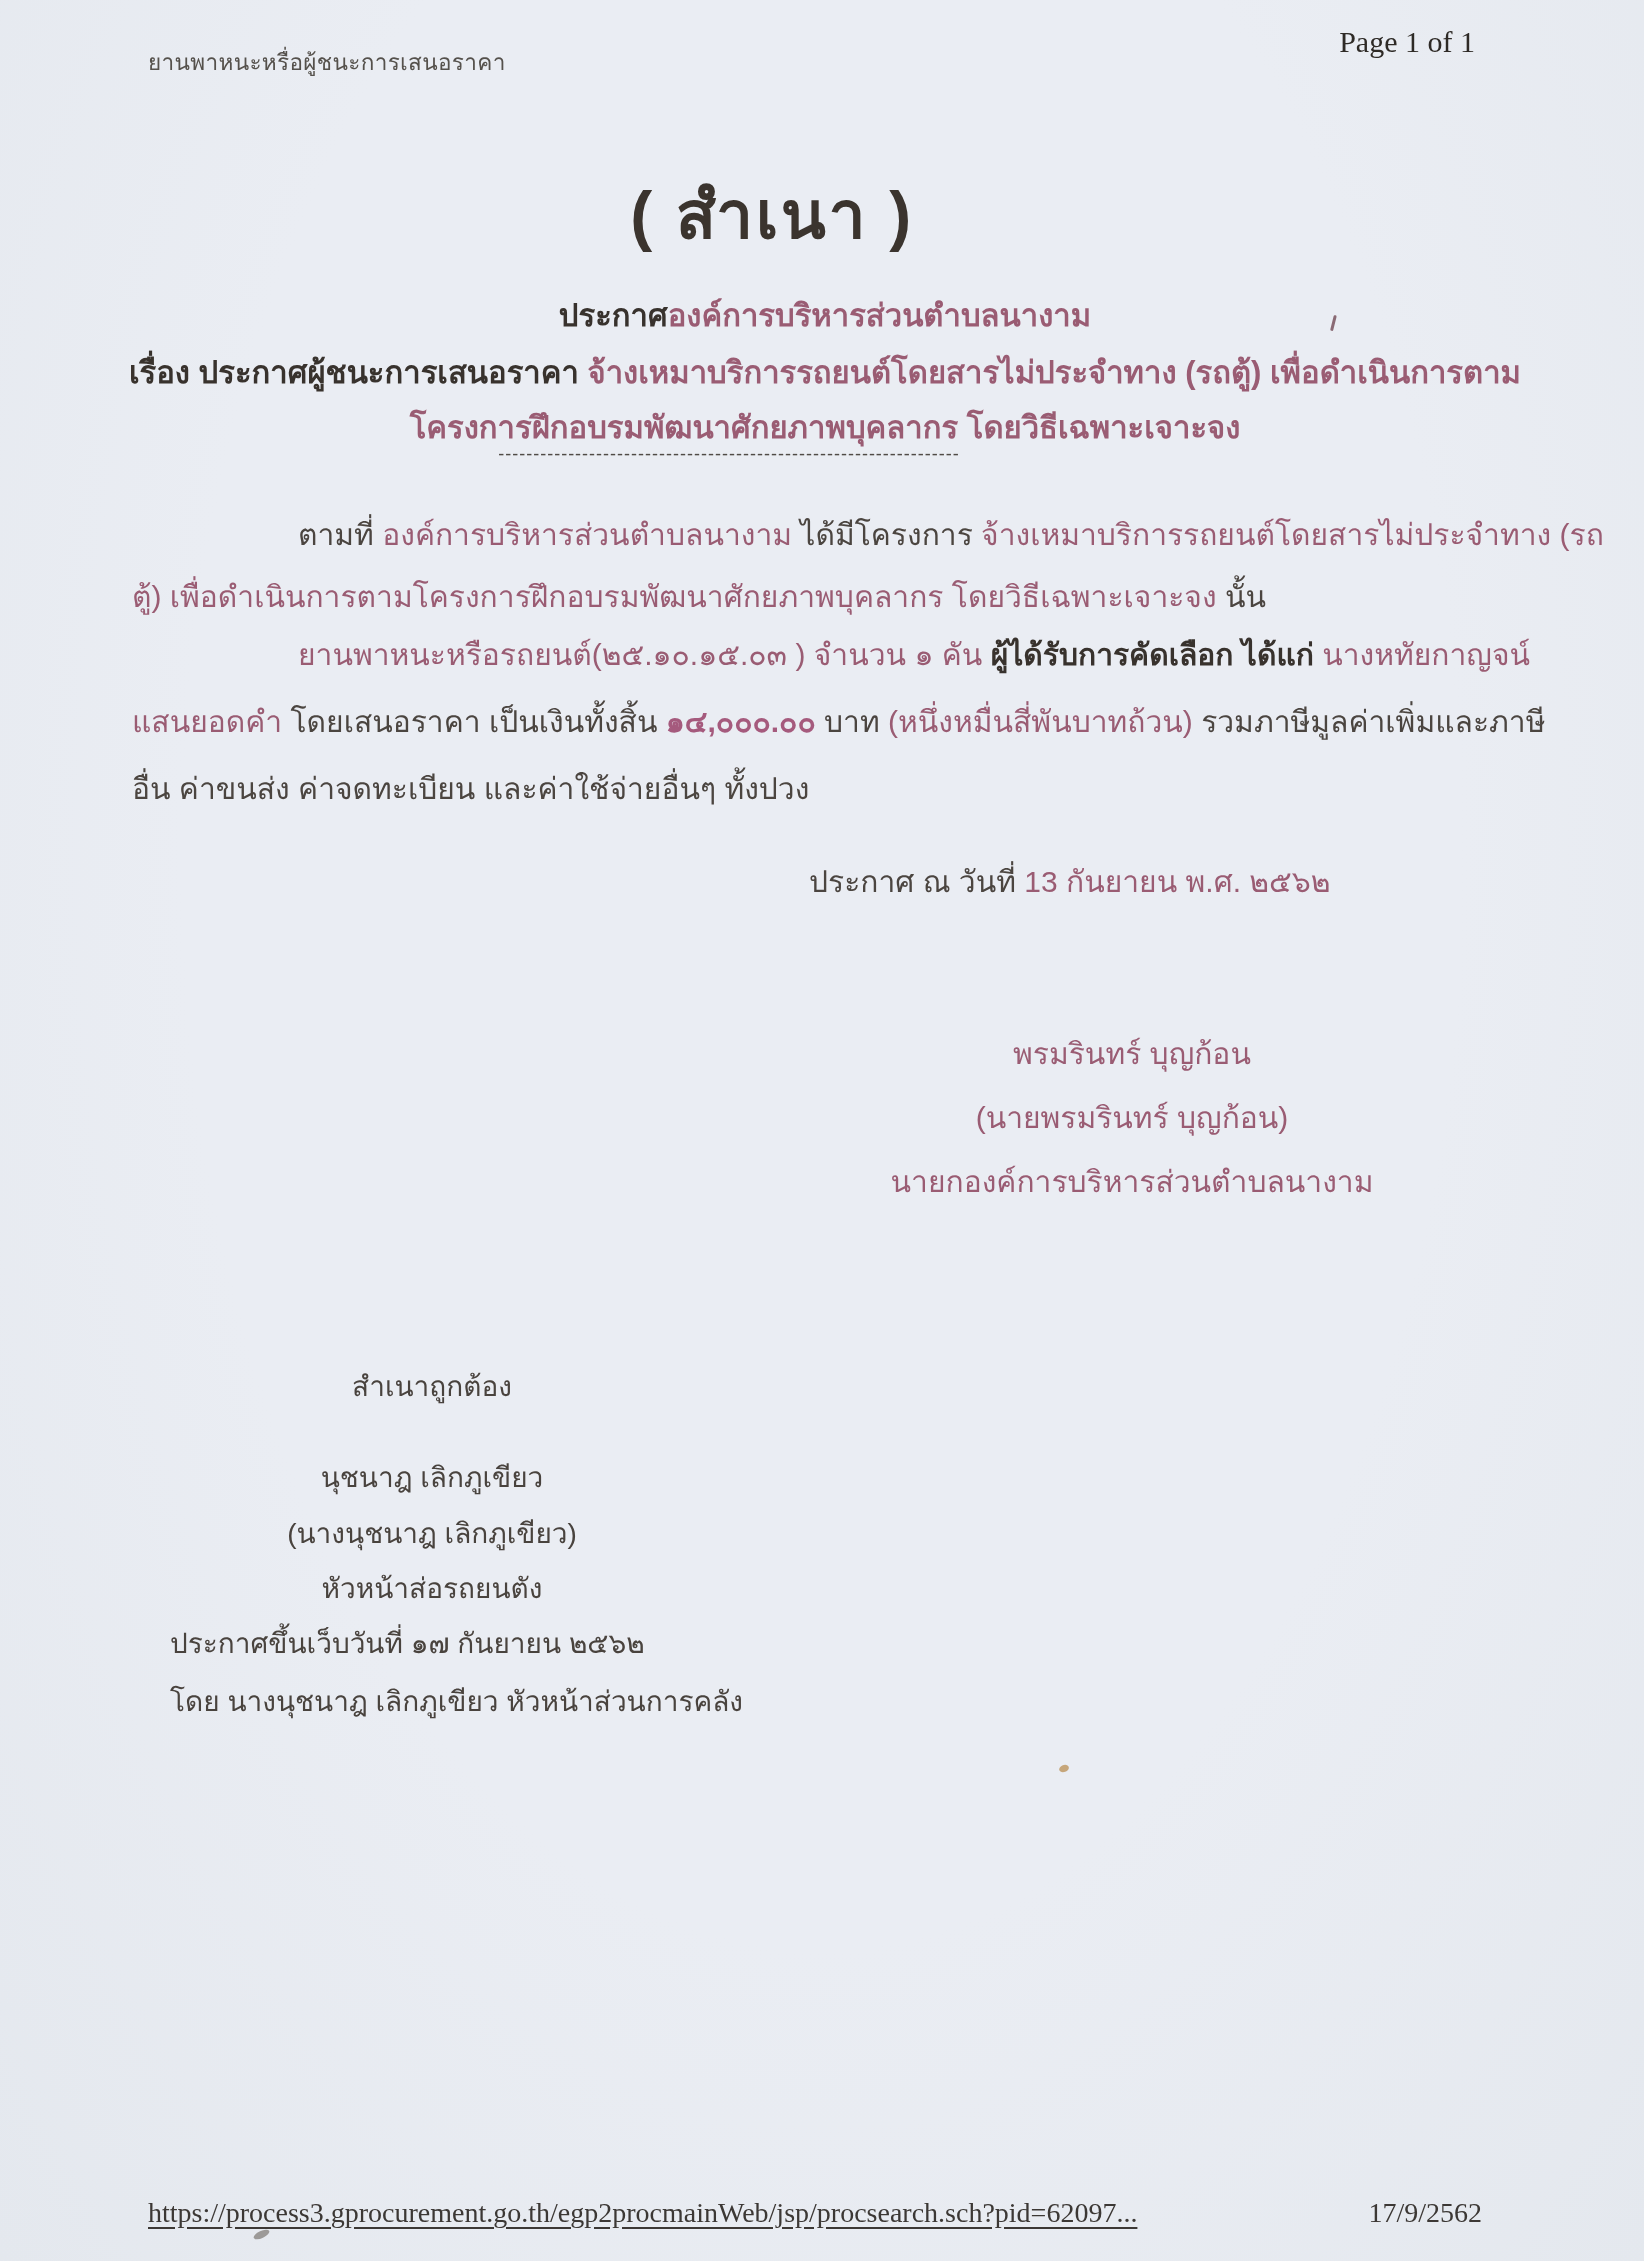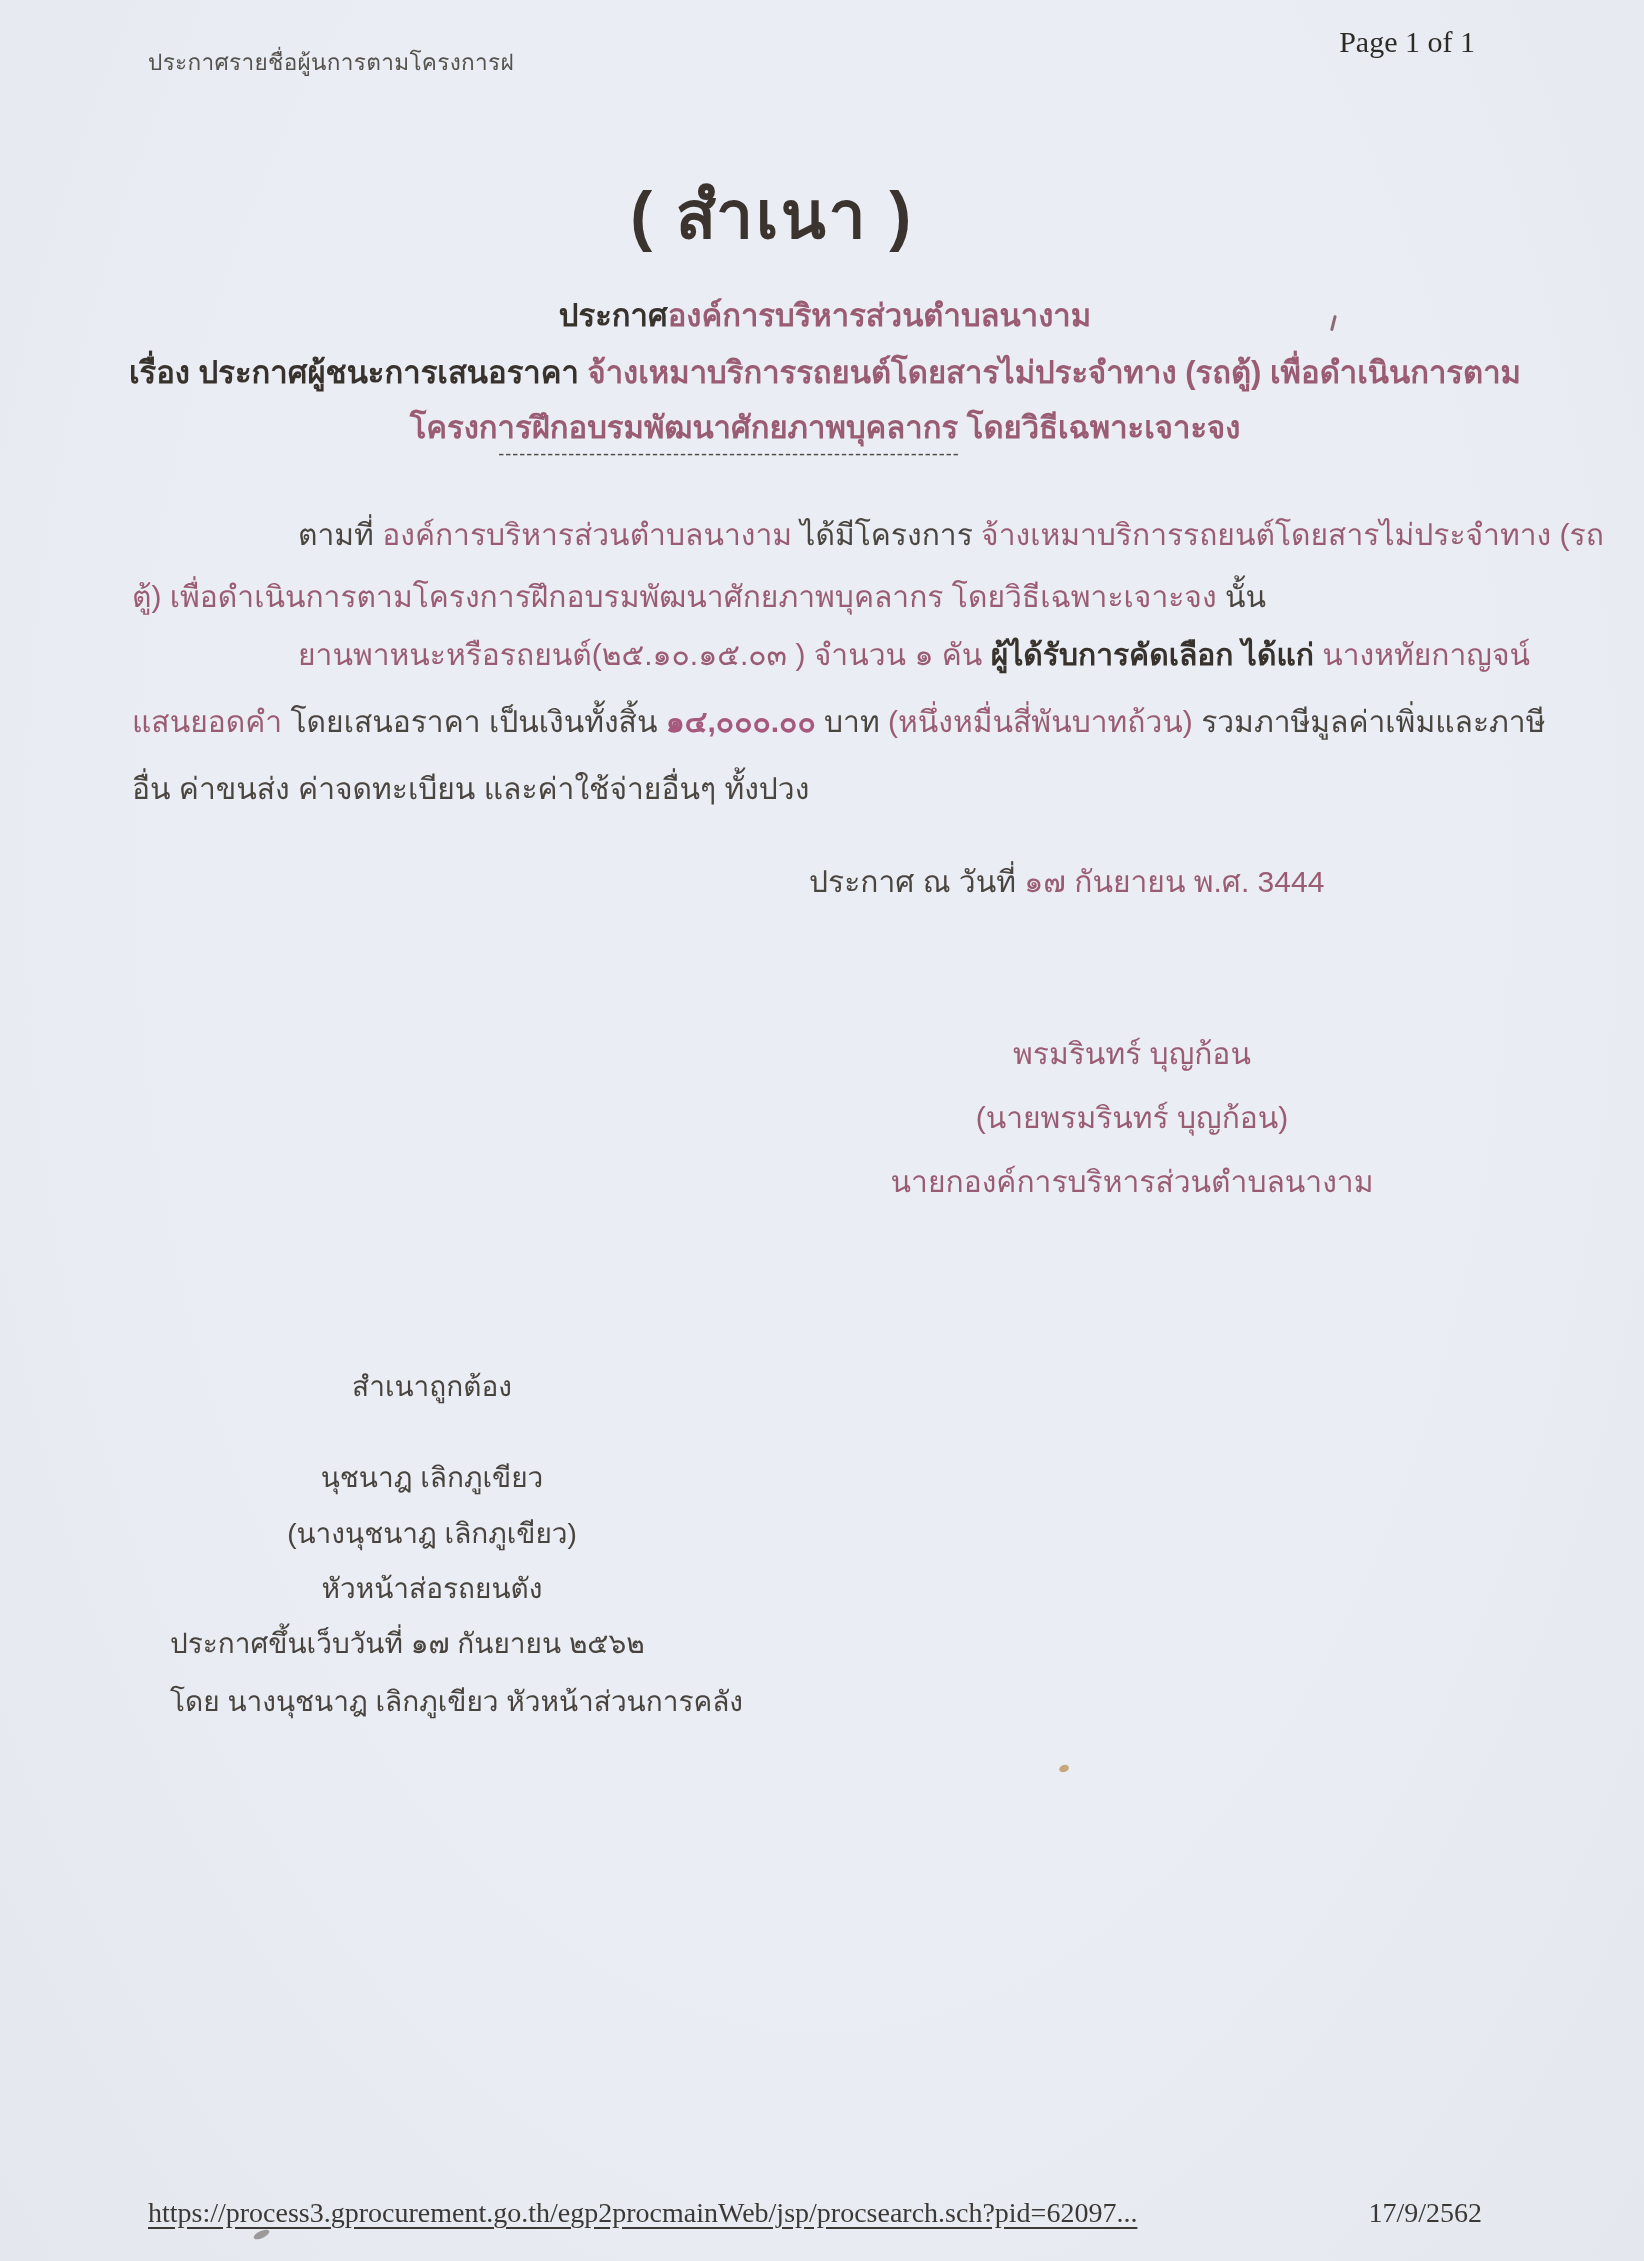--- a/index.html
+++ b/index.html
@@ -72,38 +72,38 @@
   .art-dot{top:1765px;left:1059px;width:10.3px;height:7px;background:#b98d52;
     opacity:.75;transform:rotate(-20deg);}
   .art-smudge{top:2231px;left:253px;width:17px;height:7px;background:#6a645e;
     opacity:.6;transform:rotate(-25deg);}
 </style>
 </head>
 <body>
 
 <div class="page">
 
-  <div class="abs hdr-left">ประกาศรายชื่อผู้นการตามโครงการฝ</div>
+  <div class="abs hdr-left">ยานพาหนะหรื่อผู้ชนะการเสนอราคา</div>
   <div class="abs hdr-right serif">Page 1 of 1</div>
 
   <div class="abs copy-title">( สำเนา )</div>
 
   <div class="abs heading h1"><span class="run tone-ink-bold">ประกาศ</span><span class="run tone-accent">องค์การบริหารส่วนตำบลนางาม</span></div>
   <div class="abs heading h2"><span class="run tone-ink-bold">เรื่อง ประกาศผู้ชนะการเสนอราคา </span><span class="run tone-accent">จ้างเหมาบริการรถยนต์โดยสารไม่ประจำทาง (รถตู้) เพื่อดำเนินการตาม</span></div>
   <div class="abs heading h3"><span class="run tone-accent">โครงการฝึกอบรมพัฒนาศักยภาพบุคลากร โดยวิธีเฉพาะเจาะจง</span></div>
 
   <div class="abs divider">------------------------------------------------------------------</div>
 
   <div class="abs body-line bl1 indent"><span class="run tone-ink">ตามที่ </span><span class="run tone-accent">องค์การบริหารส่วนตำบลนางาม </span><span class="run tone-ink">ได้มีโครงการ </span><span class="run tone-accent">จ้างเหมาบริการรถยนต์โดยสารไม่ประจำทาง (รถ</span></div>
   <div class="abs body-line bl2"><span class="run tone-accent">ตู้) เพื่อดำเนินการตามโครงการฝึกอบรมพัฒนาศักยภาพบุคลากร โดยวิธีเฉพาะเจาะจง</span><span class="run tone-ink">  นั้น</span></div>
   <div class="abs body-line bl3 indent"><span class="run tone-accent">ยานพาหนะหรือรถยนต์(๒๕.๑๐.๑๕.๐๓ ) จำนวน ๑ คัน </span><span class="run tone-ink-bold">ผู้ได้รับการคัดเลือก ได้แก่ </span><span class="run tone-accent">นางหทัยกาญจน์</span></div>
   <div class="abs body-line bl4"><span class="run tone-accent">แสนยอดคำ </span><span class="run tone-ink">โดยเสนอราคา เป็นเงินทั้งสิ้น </span><span class="run tone-accent-bold">๑๔,๐๐๐.๐๐</span><span class="run tone-ink"> บาท </span><span class="run tone-accent">(หนึ่งหมื่นสี่พันบาทถ้วน)</span><span class="run tone-ink"> รวมภาษีมูลค่าเพิ่มและภาษี</span></div>
   <div class="abs body-line bl5"><span class="run tone-ink">อื่น ค่าขนส่ง ค่าจดทะเบียน และค่าใช้จ่ายอื่นๆ ทั้งปวง</span></div>
 
-  <div class="abs date-line"><span class="run tone-ink">ประกาศ ณ วันที่ </span><span class="run tone-accent"> ๑๗ กันยายน พ.ศ. 3444</span></div>
+  <div class="abs date-line"><span class="run tone-ink">ประกาศ ณ วันที่ </span><span class="run tone-accent"> 13 กันยายน พ.ศ. ๒๕๖๒</span></div>
 
   <div class="abs sig-block">
     <div class="abs ln sig1">พรมรินทร์ บุญก้อน</div>
     <div class="abs ln sig2">(นายพรมรินทร์ บุญก้อน)</div>
     <div class="abs ln sig3">นายกองค์การบริหารส่วนตำบลนางาม</div>
   </div>
 
   <div class="abs cert cert-center c1">สำเนาถูกต้อง</div>
   <div class="abs cert cert-center c3">(นางนุชนาฎ เลิกภูเขียว)</div>
   <div class="abs cert cert-center c2">นุชนาฎ เลิกภูเขียว</div>

